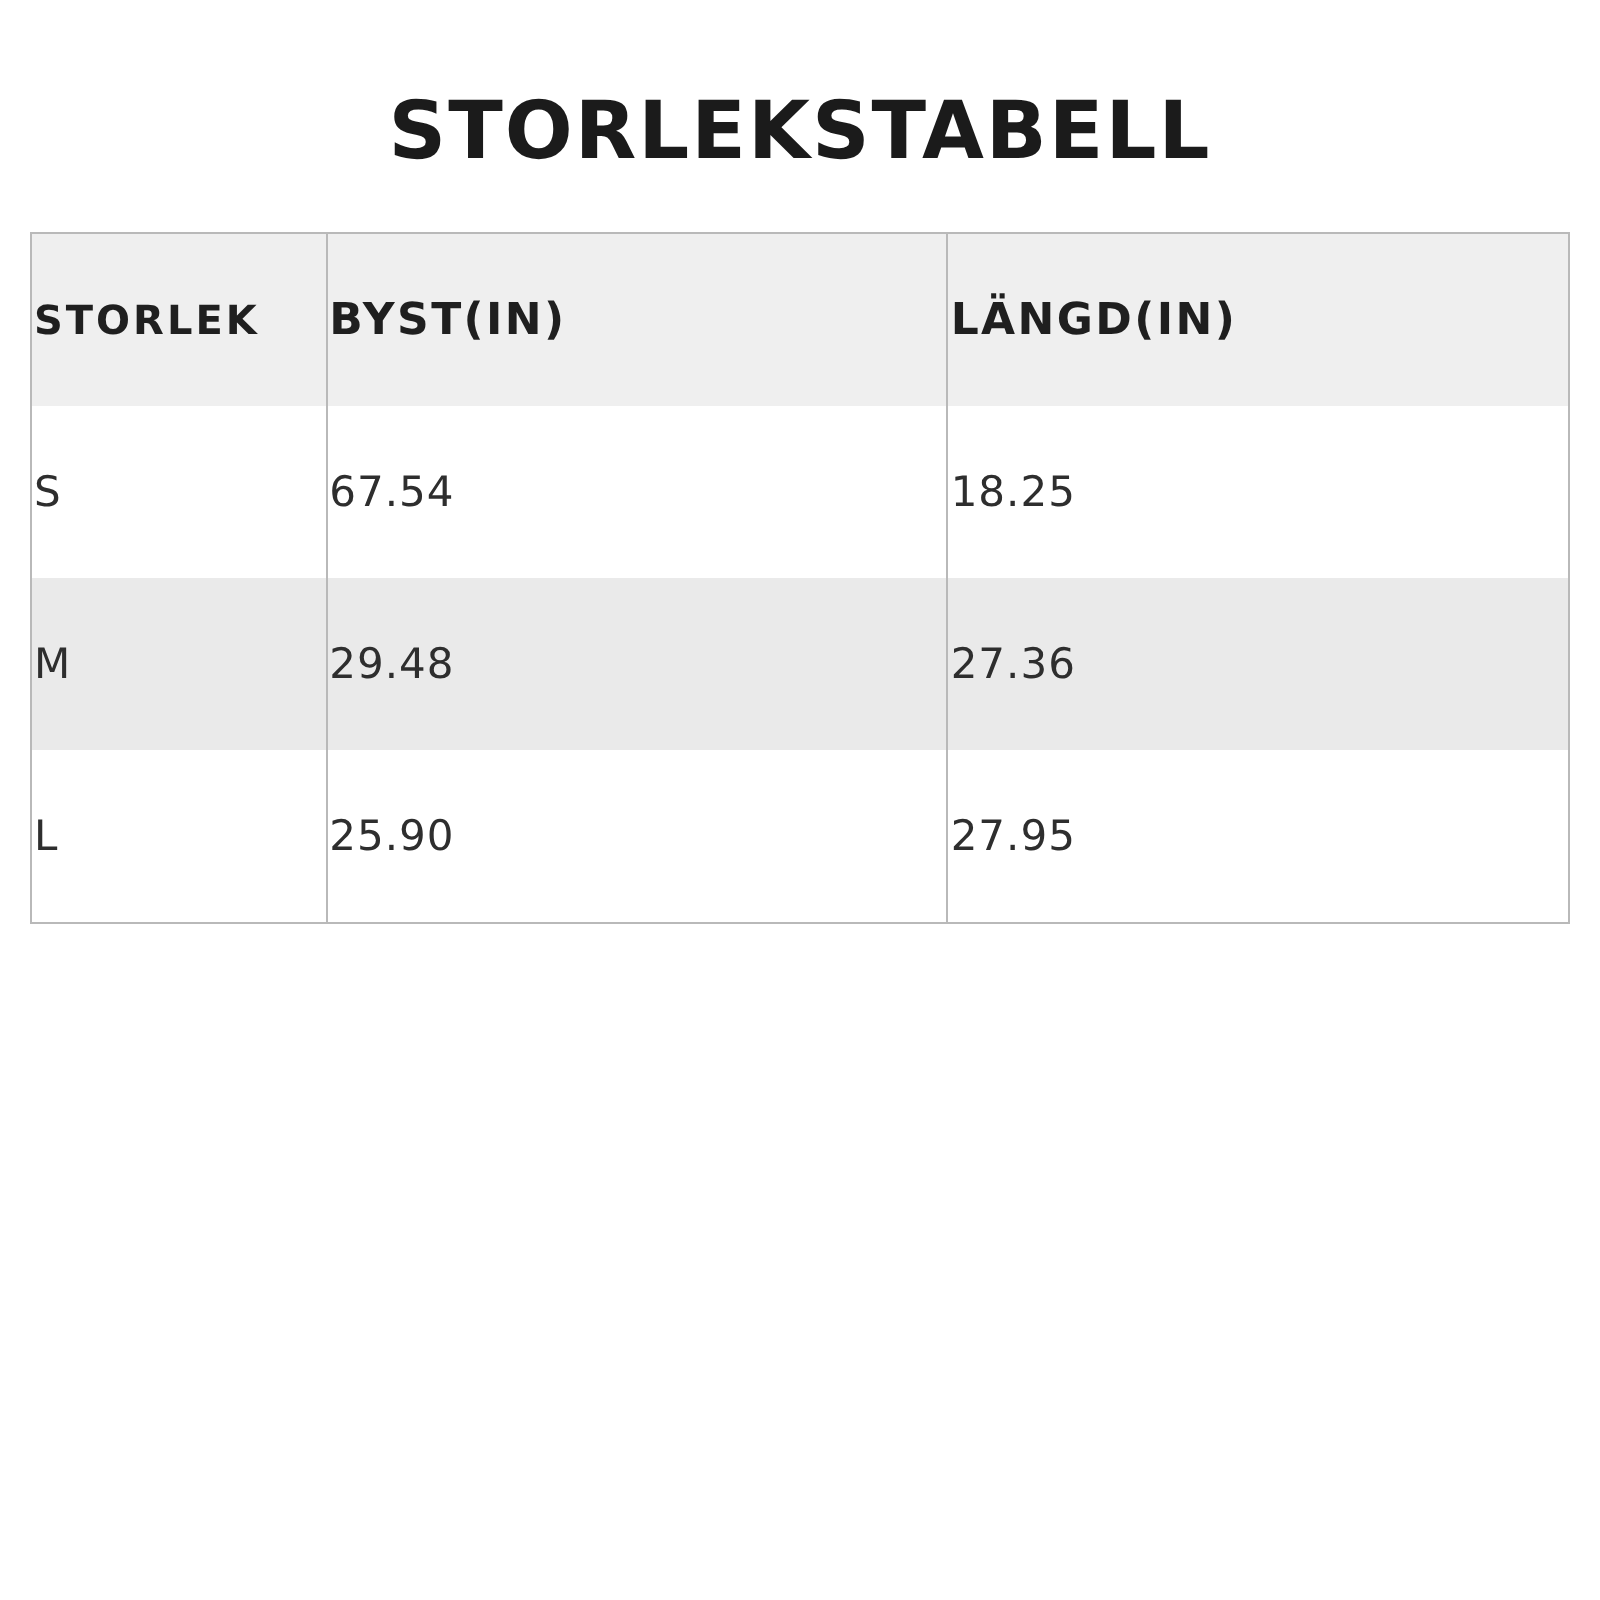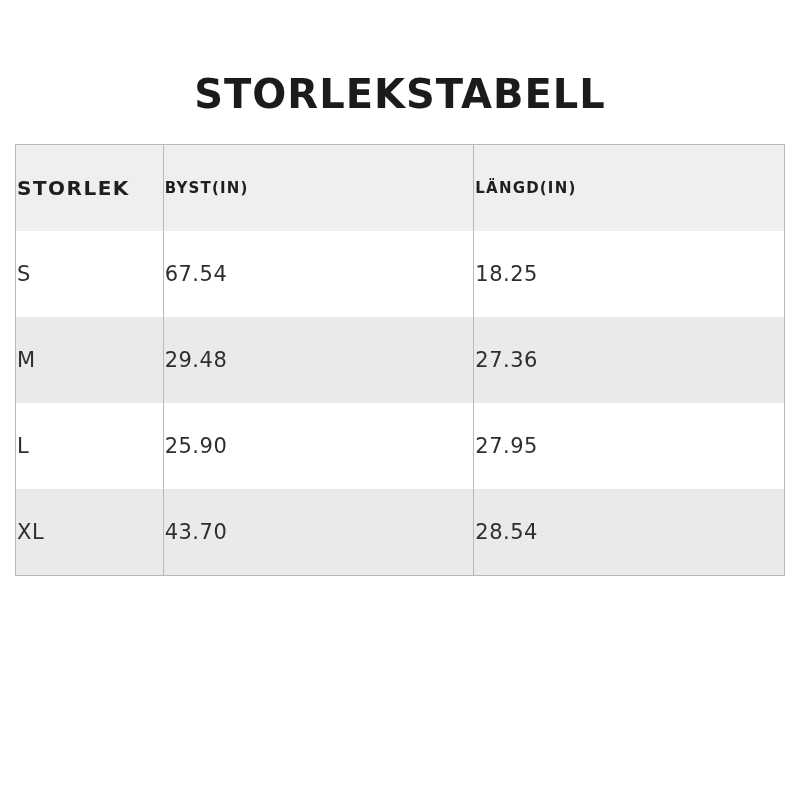--- a/index.html
+++ b/index.html
@@ -16,21 +16,21 @@
   }
   .page {
     width: 800px;
     height: 800px;
     box-sizing: border-box;
     display: flex;
     flex-direction: column;
     align-items: center;
   }
   .title {
-    margin-top: 72px;
+    margin-top: 44px;
     margin-bottom: 0;
     font-size: 40px;
     font-weight: 700;
     letter-spacing: 1px;
     color: #1b1b1b;
     text-align: center;
     line-height: 1.1;
   }
   .table-wrap {
     margin-top: 28px;
@@ -50,21 +50,21 @@
     font-weight: 400;
     color: #2e2e2e;
   }
   table.size-table th:last-child,
   table.size-table td:last-child {
     border-right: none;
   }
   table.size-table thead th {
     height: 84px;
     background: #efefef;
-    font-size: 15px;
+    font-size: 22px;
     font-weight: 700;
     letter-spacing: 1.2px;
     color: #1f1f1f;
   }
   table.size-table thead th.col-size {
     font-size: 20px;
     letter-spacing: 1.5px;
   }
   table.size-table tbody td {
     height: 84px;
@@ -111,22 +111,17 @@
         <tr class="row-even">
           <td>M</td>
           <td>29.48</td>
           <td>27.36</td>
         </tr>
         <tr class="row-odd">
           <td>L</td>
           <td>25.90</td>
           <td>27.95</td>
         </tr>
-        <tr class="row-even">
-          <td>XL</td>
-          <td>43.70</td>
-          <td>28.54</td>
-        </tr>
       </tbody>
     </table>
   </div>
 
 </div>
 
 </body></html>

